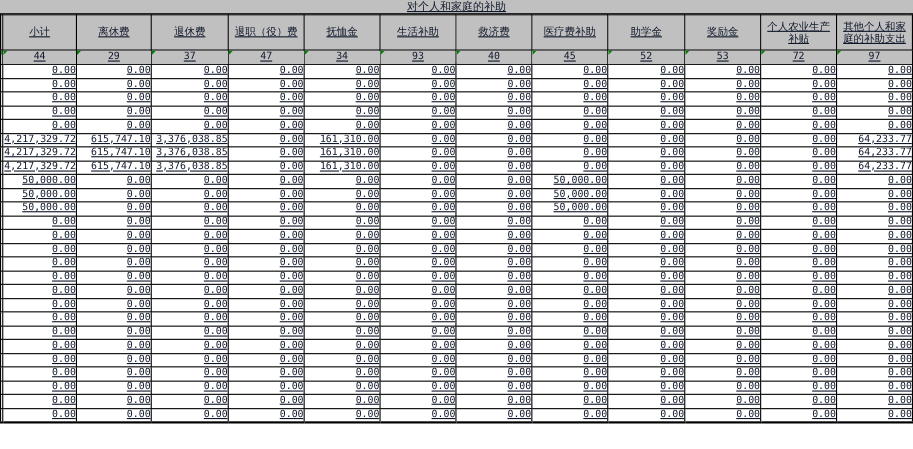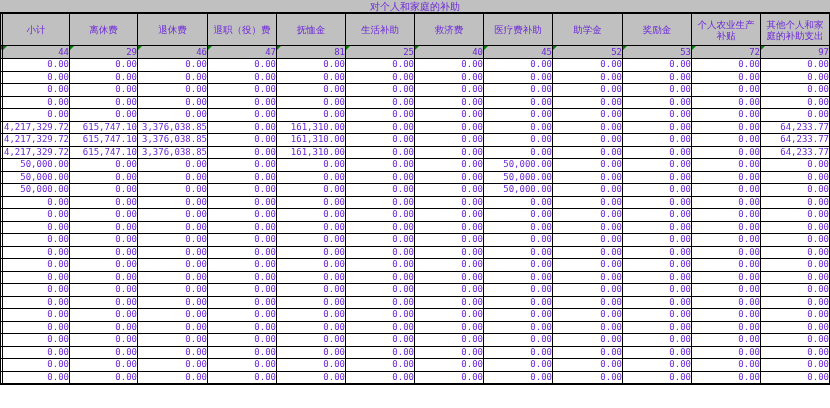--- a/index.html
+++ b/index.html
@@ -2,21 +2,22 @@
 <html><head>
 <meta charset="utf-8">
 <style>
   html,body { margin:0; padding:0; }
   .screen {
     width:830px; height:408px;
     background:#ffffff;
     position:relative;
     overflow:hidden;
     font-family:"Liberation Sans", sans-serif;
-    color:#6d28d9;
+    color:#0f172a;
+    text-decoration:underline;
   }
   .title-row {
     height:13px;
     background:#c0c0c0;
     border-bottom:1px solid #000;
     text-align:center;
     font-size:10px;
     line-height:13px;
     box-sizing:border-box;
   }
@@ -44,21 +45,21 @@
     line-height:11px;
     text-align:center;
     vertical-align:middle;
     padding:0 1px;
   }
   tr.number-row th {
     height:12px;
     font-family:"DejaVu Sans Mono", monospace;
     font-size:9px;
     line-height:12px;
-    text-align:right;
+    text-align:center;
     vertical-align:middle;
     position:relative;
   }
   tbody td {
     height:11.78px;
     background:#ffffff;
     font-family:"DejaVu Sans Mono", monospace;
     font-size:9px;
     line-height:11.5px;
     text-align:right;
@@ -115,24 +116,24 @@
           <th>个人农业生产补贴</th>
           <th>其他个人和家庭的补助支出</th>
         </tr>
       <tr class="number-row">
         <th class="sliver">
             <span class="flag"></span>
           </th>
 
       <th><span class="flag"></span><span>44</span></th>
           <th><span class="flag"></span><span>29</span></th>
-          <th><span class="flag"></span><span>46</span></th>
+          <th><span class="flag"></span><span>37</span></th>
           <th><span class="flag"></span><span>47</span></th>
-          <th><span class="flag"></span><span>81</span></th>
-          <th><span class="flag"></span><span>25</span></th>
+          <th><span class="flag"></span><span>34</span></th>
+          <th><span class="flag"></span><span>93</span></th>
           <th><span class="flag"></span><span>40</span></th>
           <th><span class="flag"></span><span>45</span></th>
           <th><span class="flag"></span><span>52</span></th>
           <th><span class="flag"></span><span>53</span></th>
           <th><span class="flag"></span><span>72</span></th>
           <th><span class="flag"></span><span>97</span></th>
         </tr>
     </thead>
     <tbody>
 

